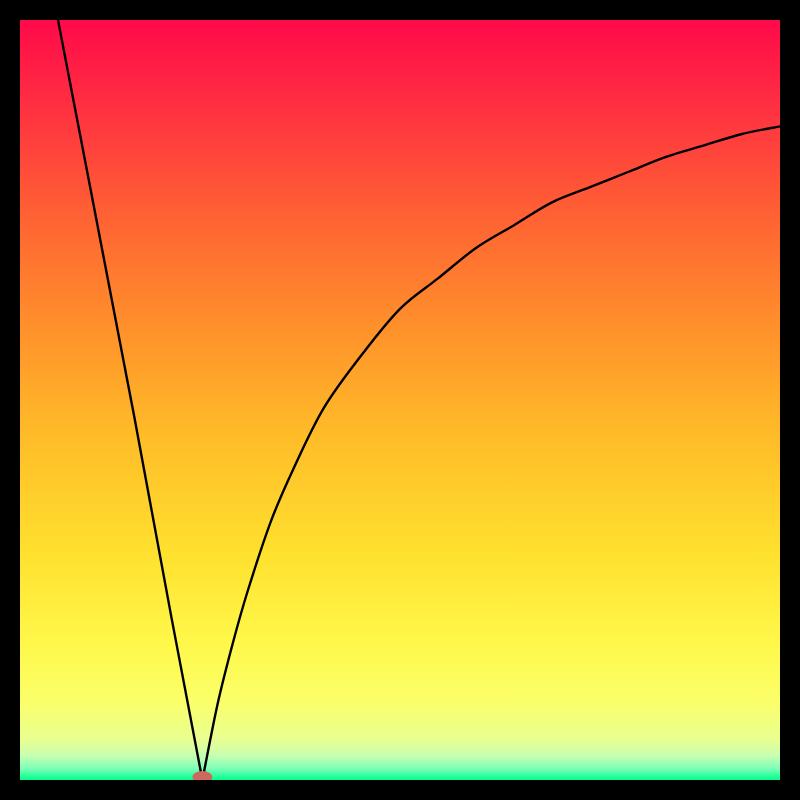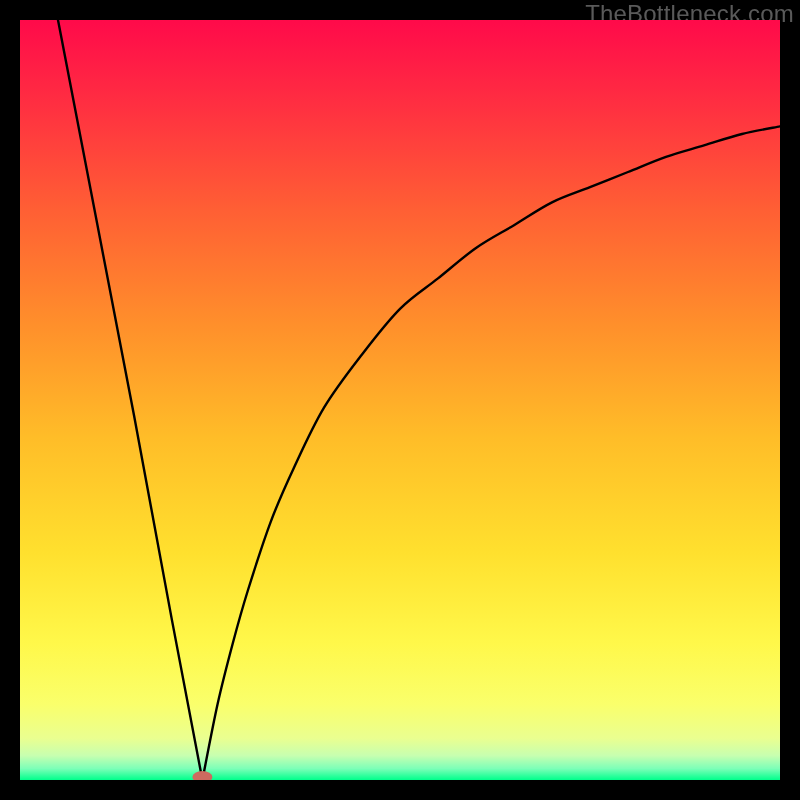--- a/index.html
+++ b/index.html
@@ -35,21 +35,20 @@
     font-weight: 500;
     letter-spacing: 0.2px;
     user-select: none;
   }
   svg { display: block; }
 </style>
 </head>
 <body>
 
 <div class="frame">
-  <div class="watermark">TheBottleneck.com</div>
   <div class="plot">
     <svg id="chart-svg" width="760" height="760" viewBox="0 0 760 760">
         <defs>
           <linearGradient id="bg-grad" x1="0" y1="0" x2="0" y2="1">
             <stop offset="0%" stop-color="#ff0a4a"></stop>
             <stop offset="10%" stop-color="#ff2b42"></stop>
             <stop offset="25%" stop-color="#ff5f34"></stop>
             <stop offset="40%" stop-color="#ff8f2b"></stop>
             <stop offset="55.00000000000001%" stop-color="#ffbd28"></stop>
             <stop offset="70%" stop-color="#ffe02e"></stop>

